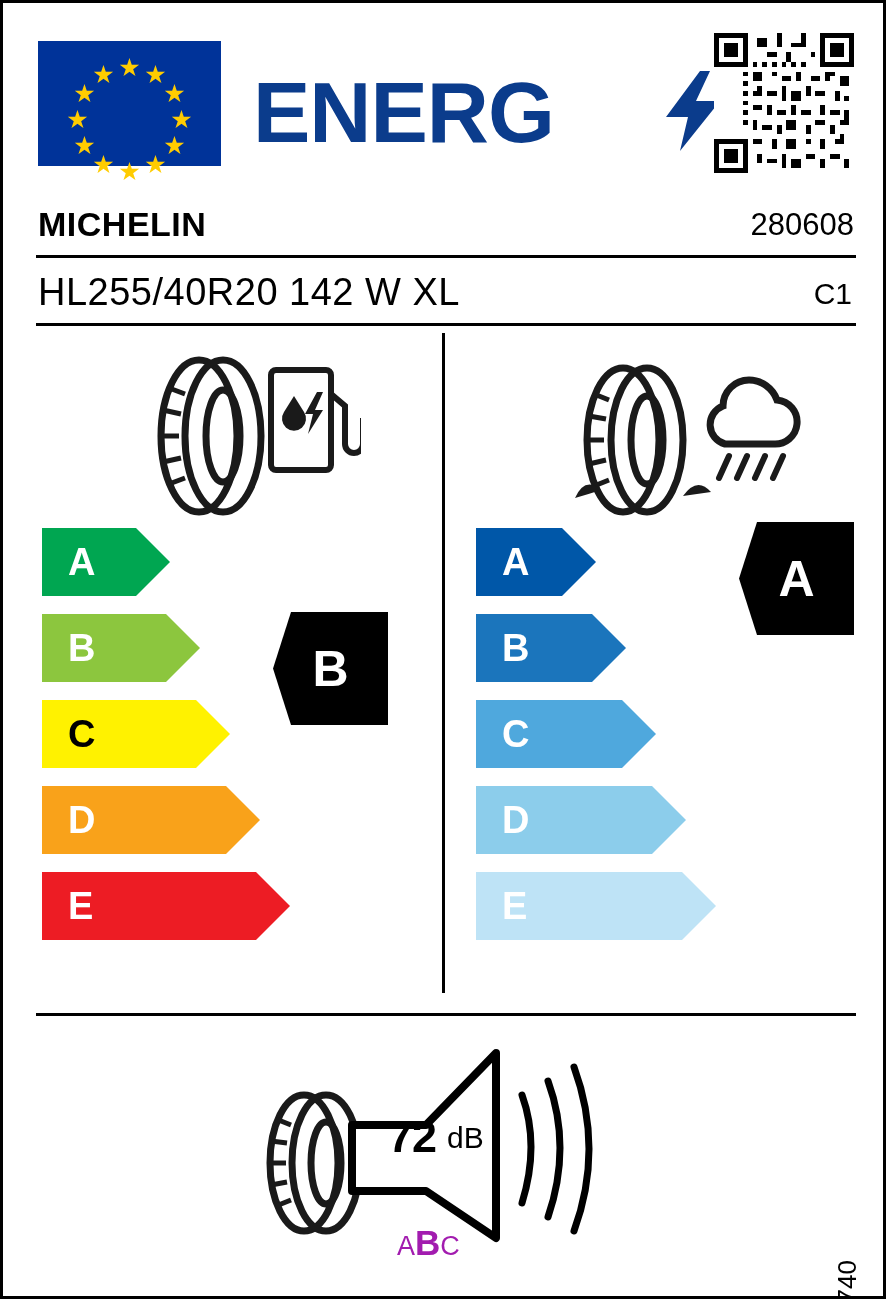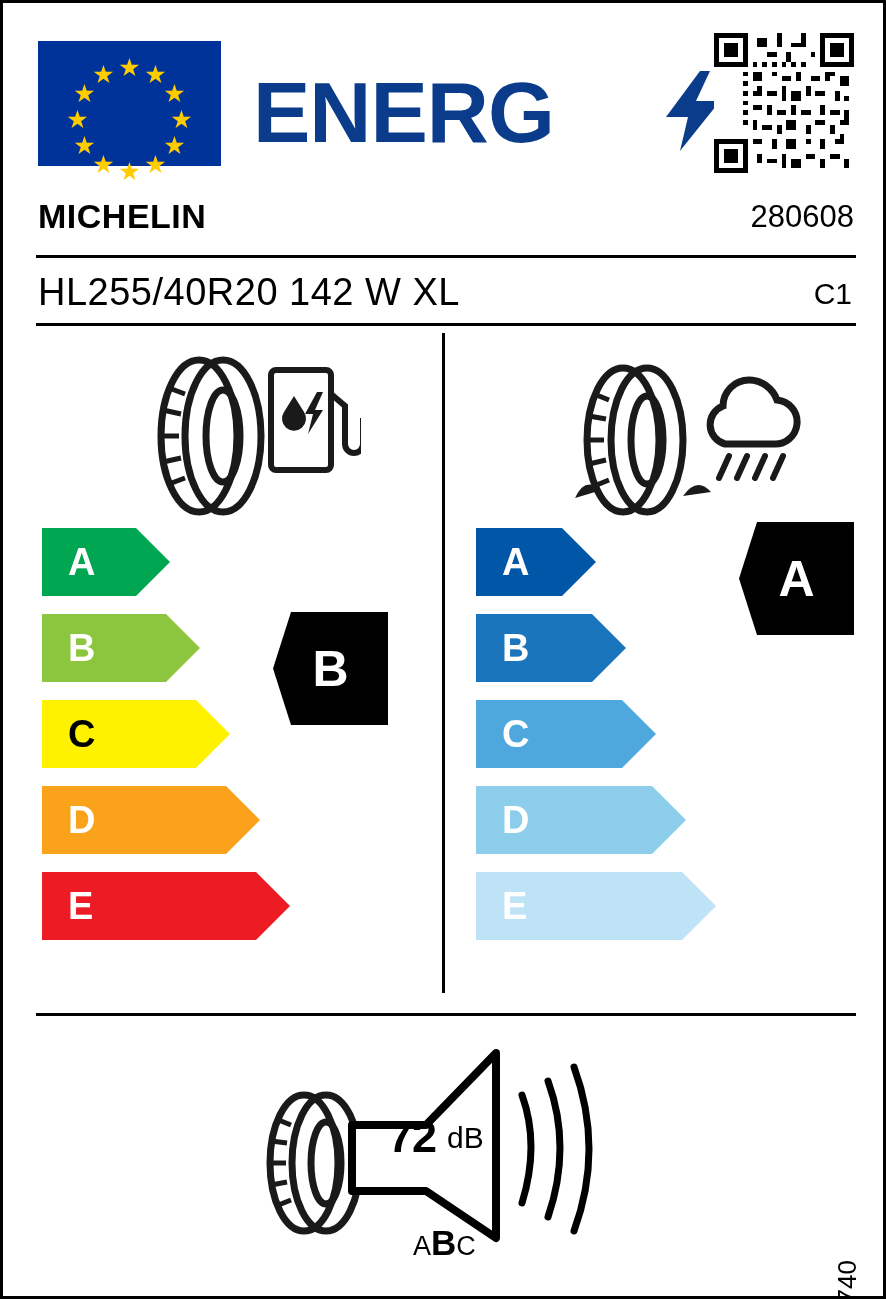--- a/index.html
+++ b/index.html
@@ -66,21 +66,21 @@
     right: 0;
     top: 0;
     width: 140px;
     height: 140px;
   }
 
   
   .brand-row {
     position: absolute;
     left: 35px;
-    top: 194px;
+    top: 202px;
     width: 816px;
     height: 60px;
   }
   .brand {
     position: absolute;
     left: 0;
     top: 0;
     font-size: 34px;
     font-weight: bold;
     letter-spacing: 0.5px;
@@ -220,24 +220,24 @@
   }
   .noise-unit {
     position: absolute;
     left: 411px;
     top: 88px;
     font-size: 30px;
     color: #000;
   }
   .noise-classes {
     position: absolute;
-    left: 377px;
+    left: 361px;
     top: 190px;
     font-size: 27px;
-    color: #000000;
+    color: #a21caf;
   }
   .noise-classes .sel {
     font-size: 35px;
     font-weight: bold;
   }
 
   
   .year {
     position: absolute;
     right: 20px;

